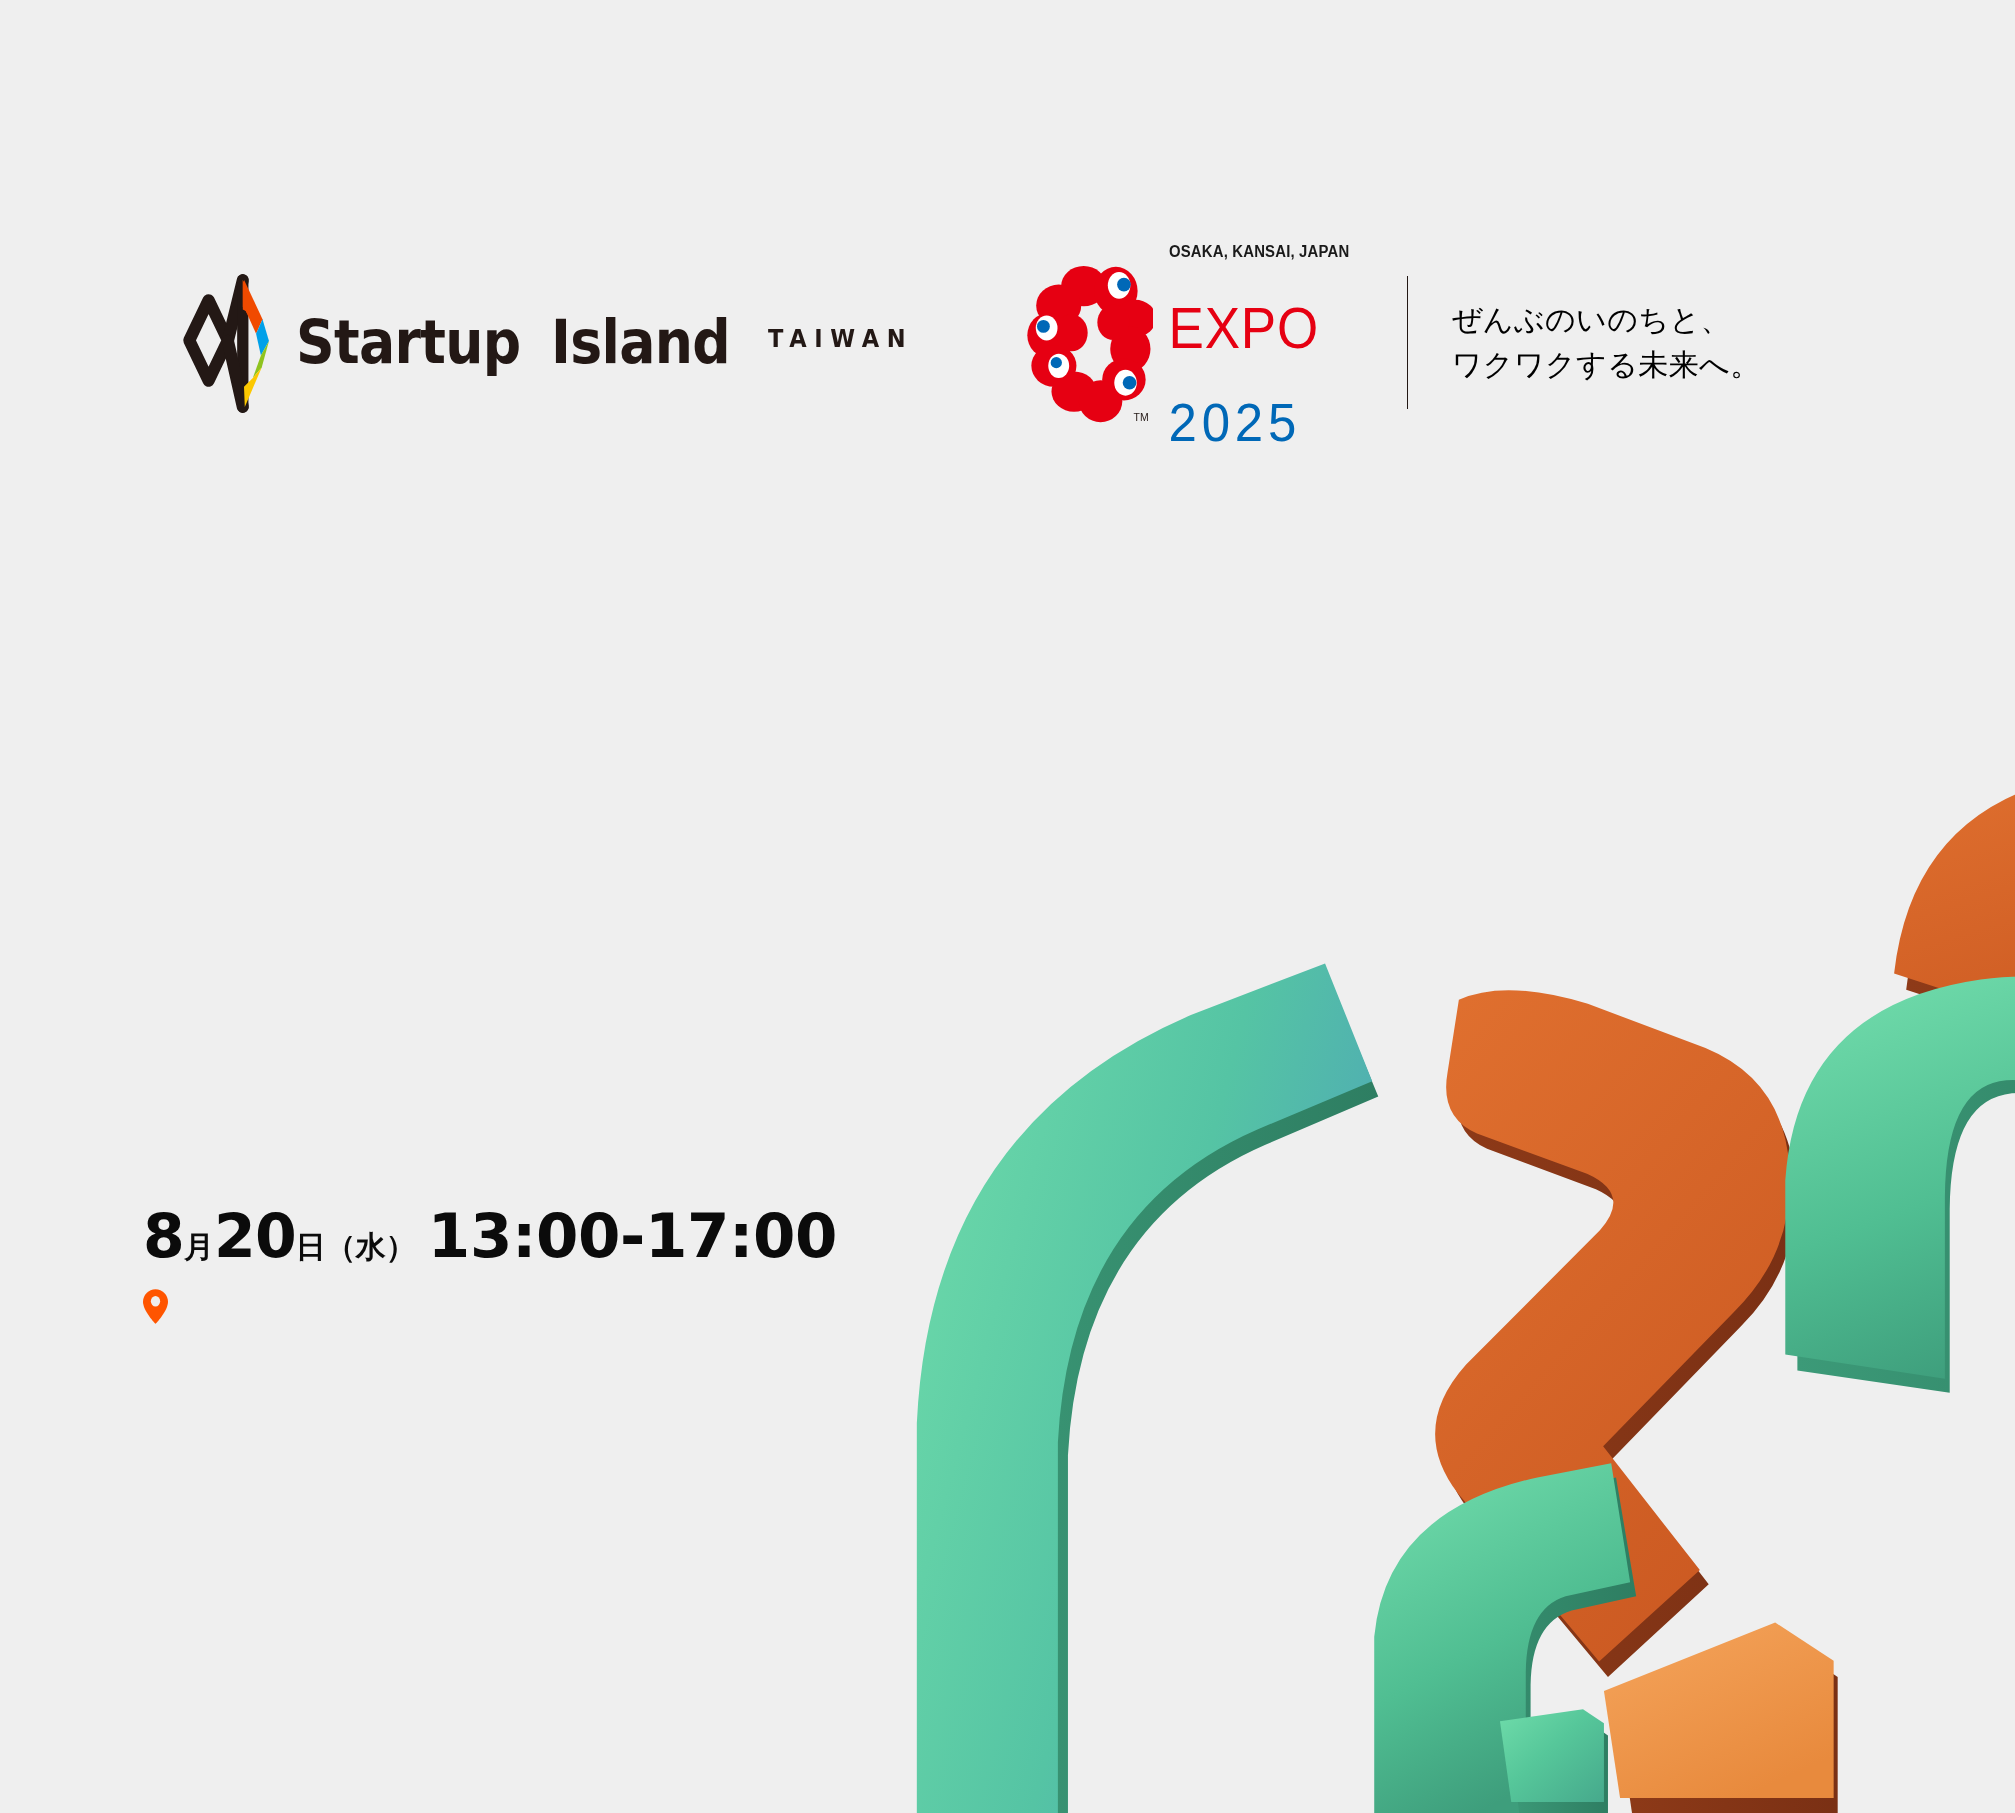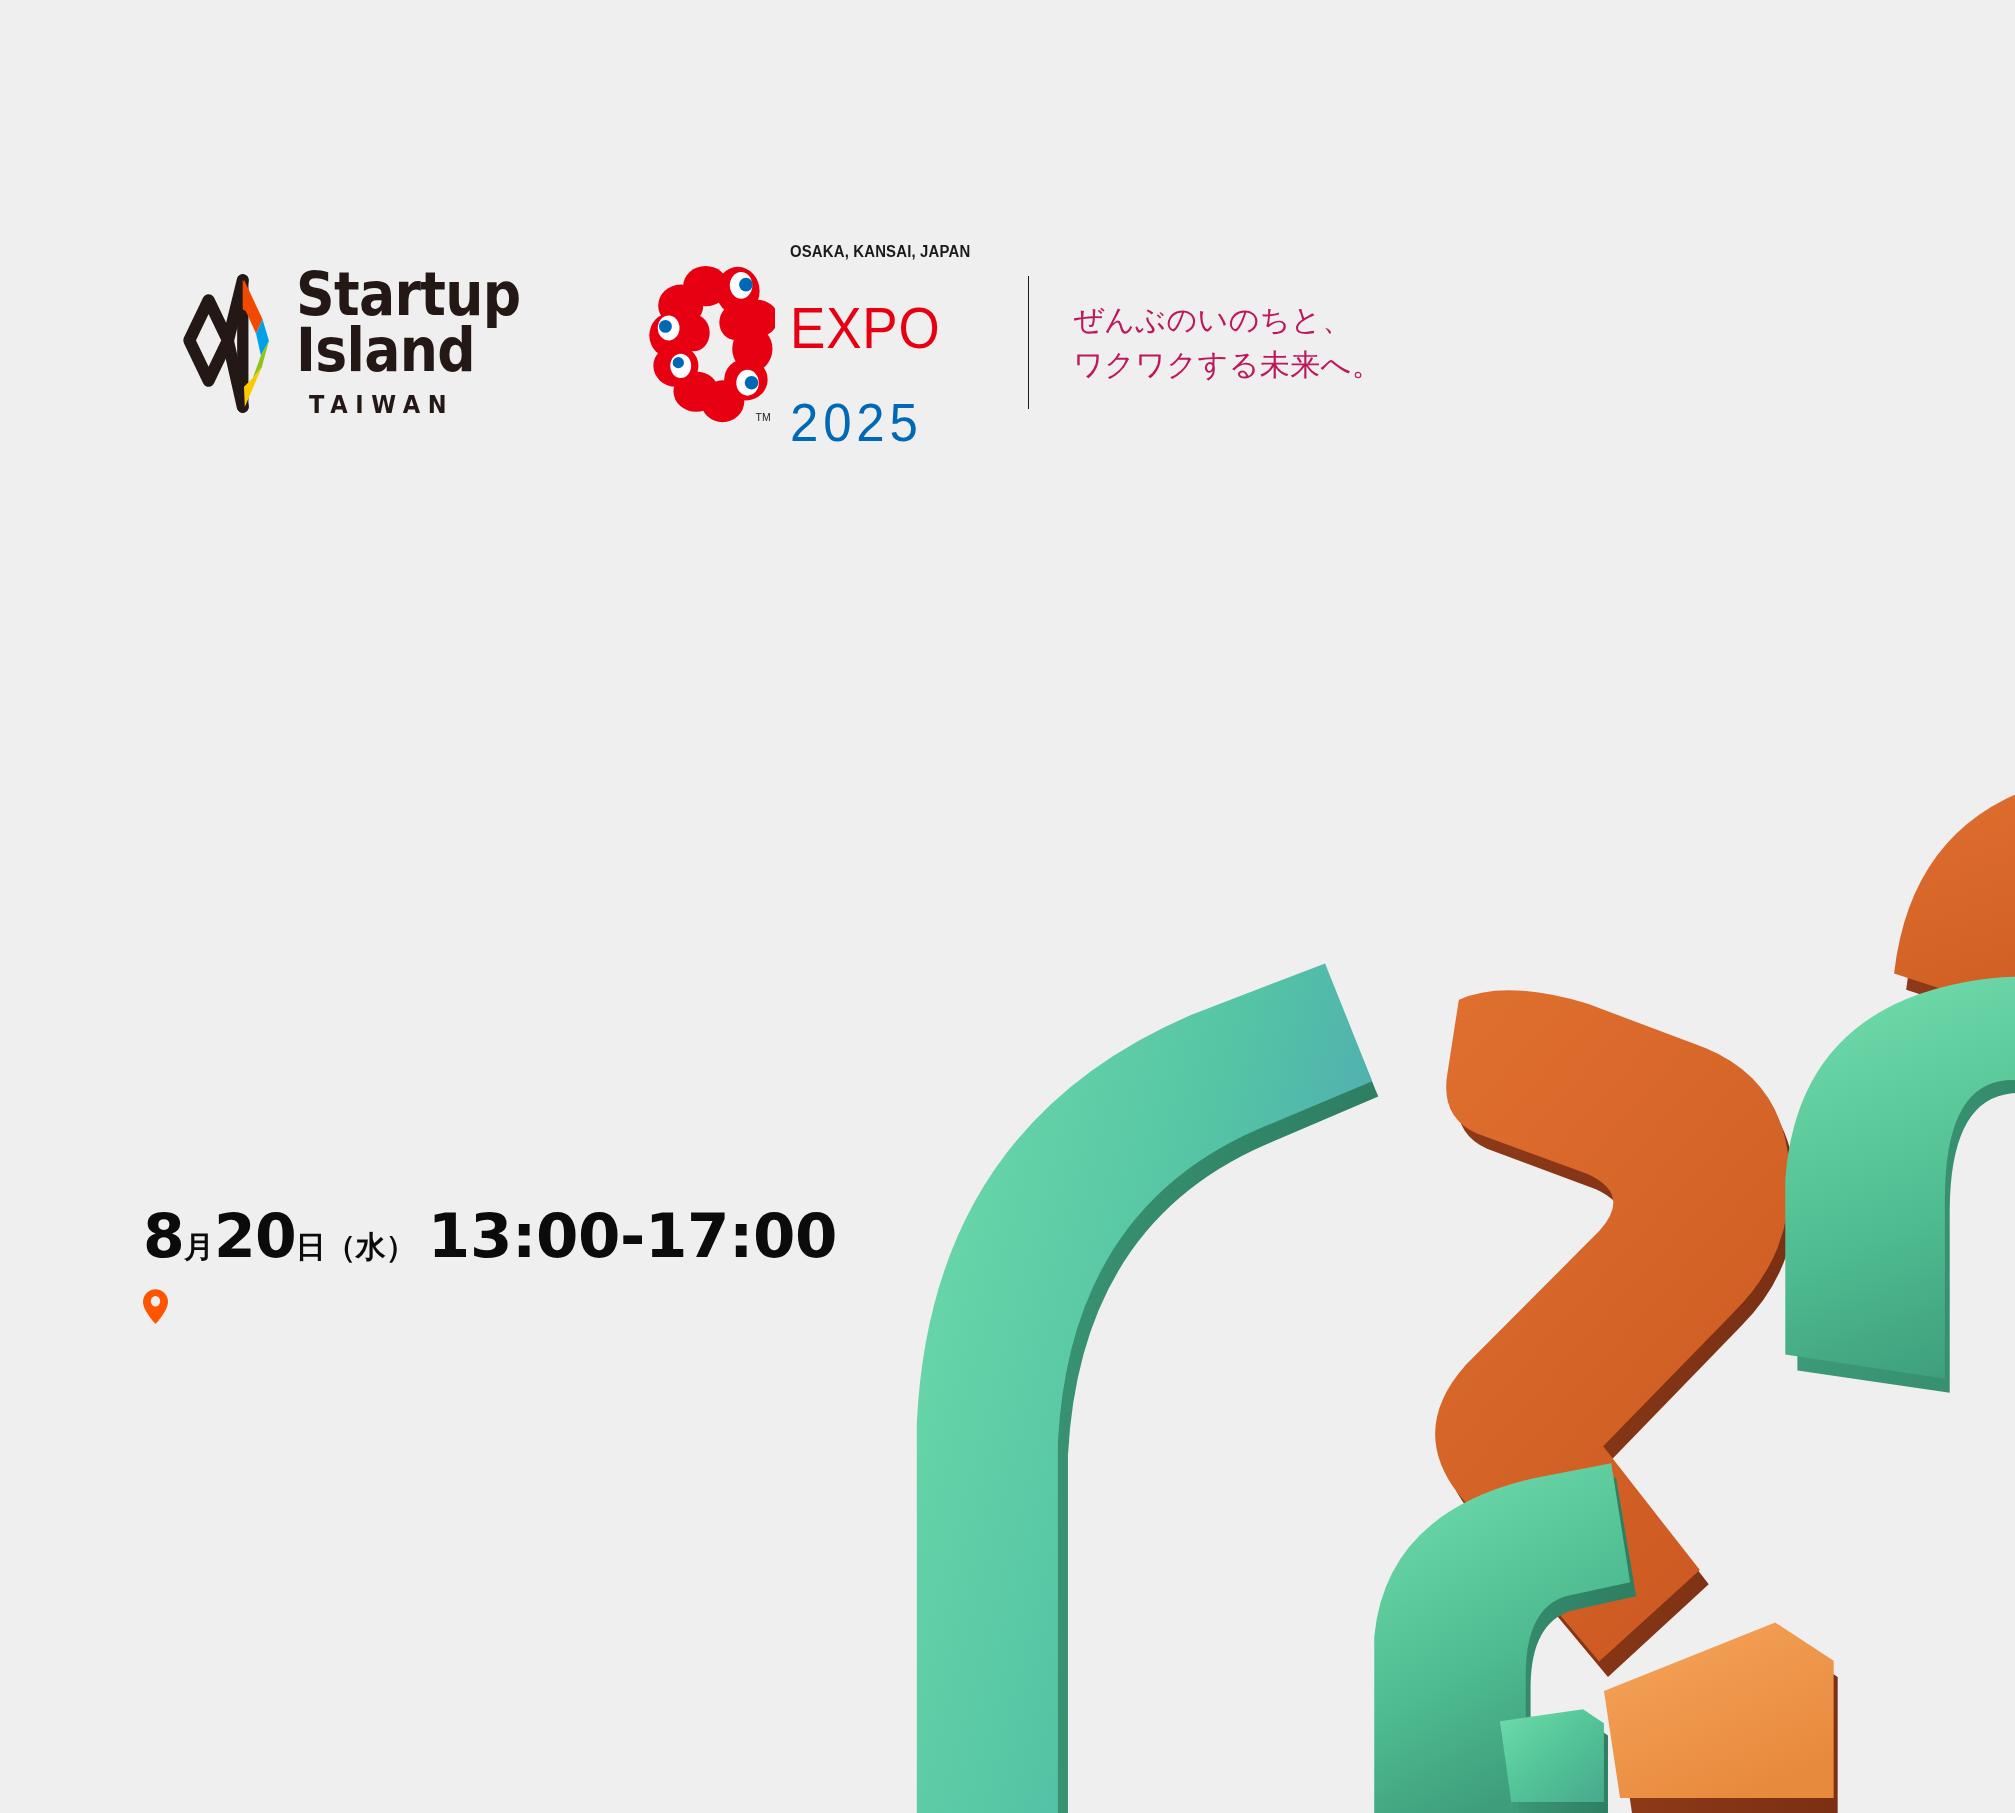--- a/index.html
+++ b/index.html
@@ -25,21 +25,21 @@
     position:absolute;
     left:177px; top:238px;
     display:flex;
     align-items:center;
     z-index:5;
   }
 
   
   .si-logo { display:flex; align-items:center; gap:17.7px; }
   .si-mark { width:101px; height:161px; flex:none; }
-  .si-word { display:flex; flex-direction:column;justify-content:center; }
+  .si-word { display:flex; flex-direction:row;justify-content:center; }
   .si-startup, .si-island {
     font-family:"DejaVu Sans", sans-serif;
     font-weight:700;
     font-size:61px;
     line-height:0.93;
     color:#231815;
     letter-spacing:-0.8px;
     transform:scaleX(0.88);
     transform-origin:left center;
   }
@@ -104,21 +104,21 @@
     margin-left:44px;
     margin-right:44px;
     flex:none;
   }
 
   
   .tagline {
     font-family:"DejaVu Sans", sans-serif;
     font-size:30px;
     line-height:1.52;
-    color:#be185d;
+    color:#000000;
     font-weight:400;
     letter-spacing:0.4px;
   }
 
   
   #headline {
     position:absolute;
     left:143px; top:502px;
     z-index:5;
   }

